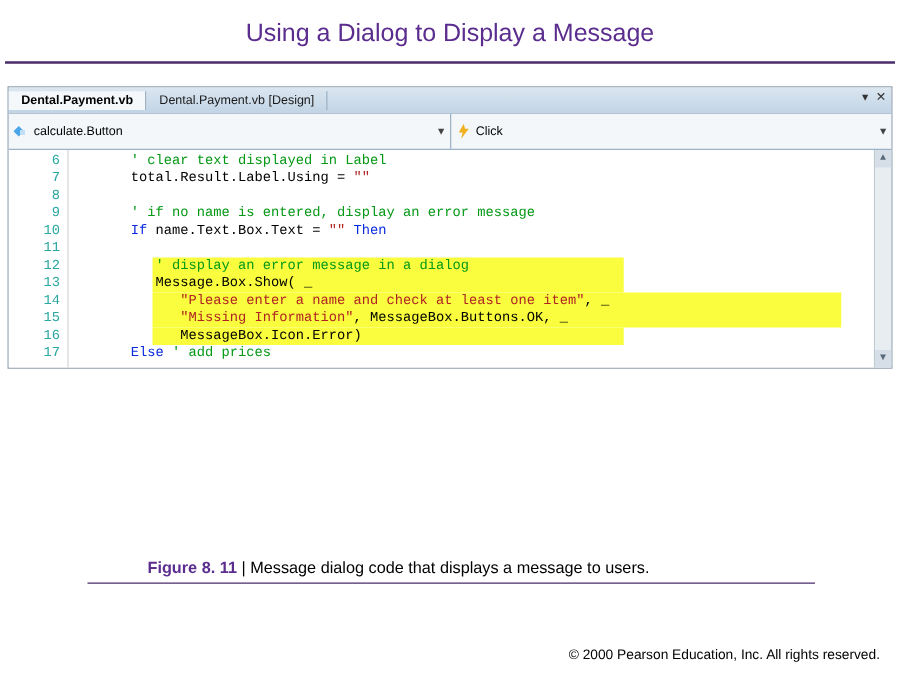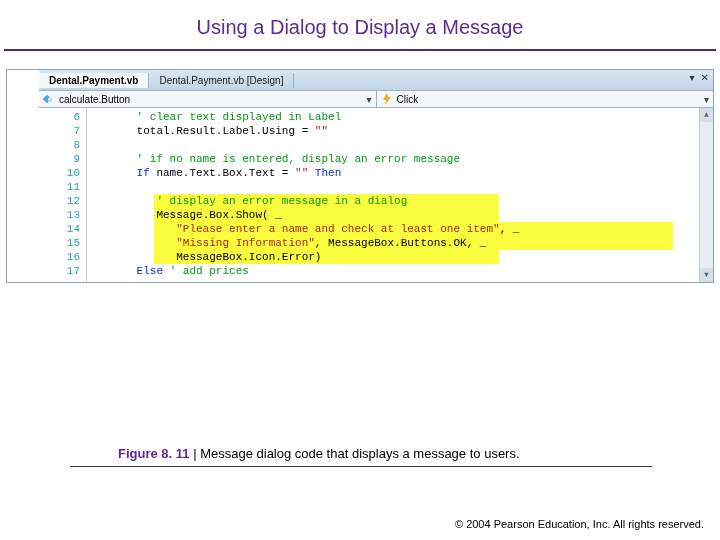--- a/index.html
+++ b/index.html
@@ -19,21 +19,20 @@
     padding: 16px 0 10px 0;
   }
   .title-underline {
     border-bottom: 2px solid #4B2C6B;
     margin: 0 4px 18px 4px;
   }
   .ide {
     margin: 0 6px 0 6px;
     border: 1px solid #92a0b0;
     background: #fff;
-    padding-left: 32px;
   }
   .tabstrip {
     display: flex;
     align-items: center;
     background: linear-gradient(#dbe6f0, #c2d5e6);
     height: 20px;
     font-size: 10px;
     position: relative;
   }
   .tab {
@@ -54,21 +53,21 @@
     display: flex;
     gap: 6px;
     color: #333;
   }
   .right-icons span { font-size: 10px; cursor: pointer; }
   .combo-row {
     display: flex;
     border-top: 1px solid #9db2c6;
     border-bottom: 1px solid #9db2c6;
     background: #f4f7fa;
-    height: 18px;
+    height: 30px;
     font-size: 10px;
     text-align: center;
   }
   .combo {
     flex: 1;
     display: flex;
     align-items: center;
     padding: 0 4px;
     border-right: 1px solid #9db2c6;
     position: relative;
@@ -248,13 +247,13 @@
     </div>
   </div>
 
 </div>
 
 <div class="figure-caption">
   <span class="fig-label">Figure 8. 11</span><span> | Message dialog code that displays a message to users.</span>
 </div>
 <div class="caption-underline"></div>
 
-<div class="copyright">© 2004 Pearson Education, Inc.  All rights reserved.</div>
+<div class="copyright">© 2000 Pearson Education, Inc.  All rights reserved.</div>
 
 </body></html>

